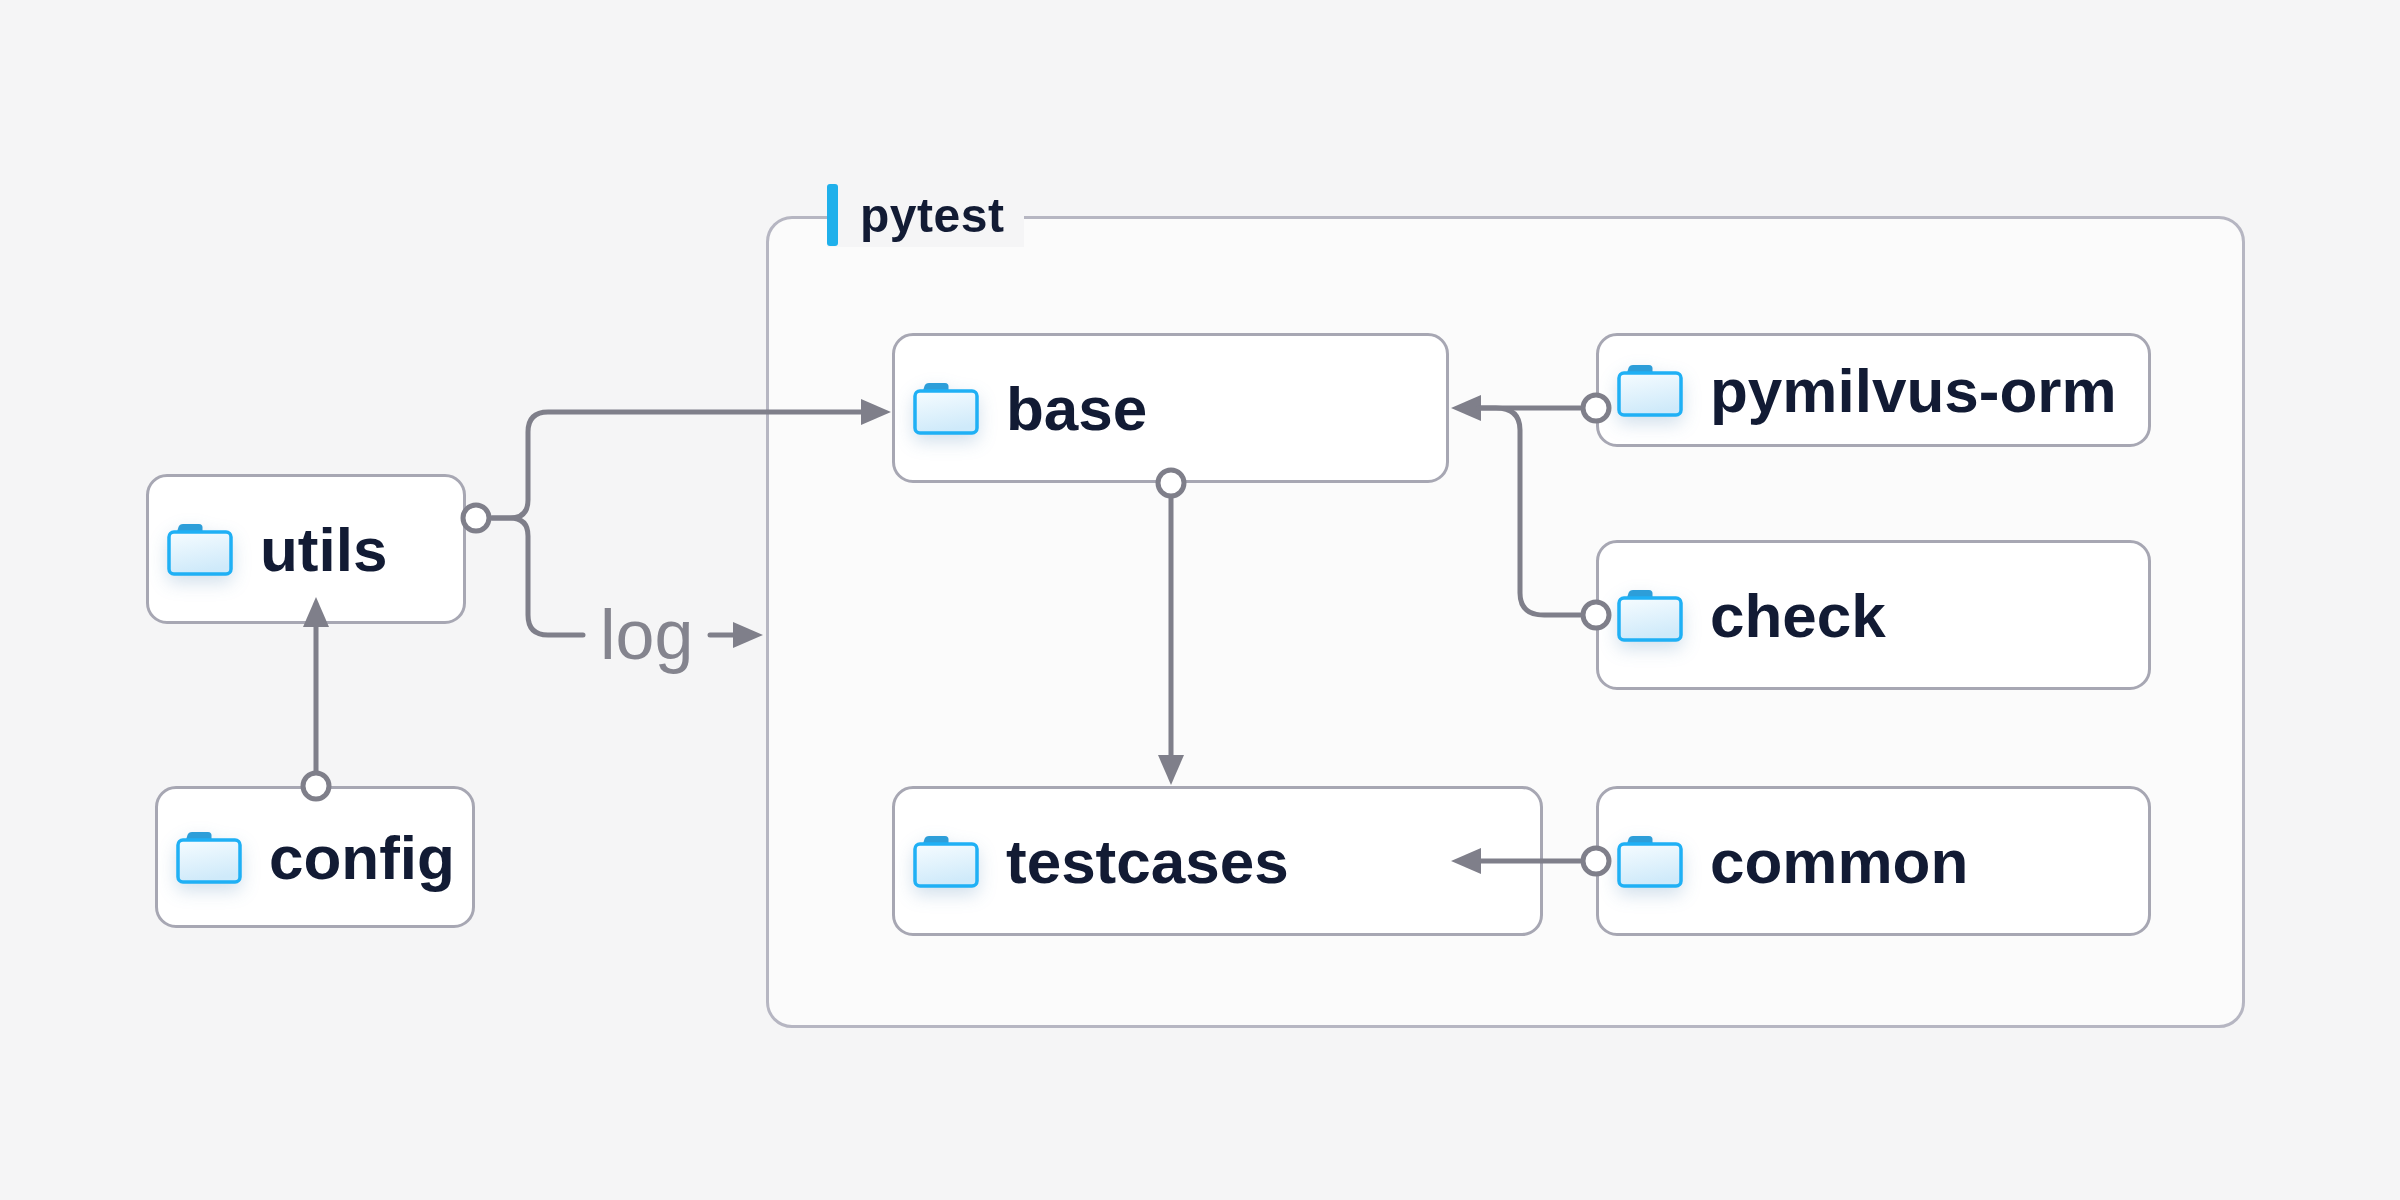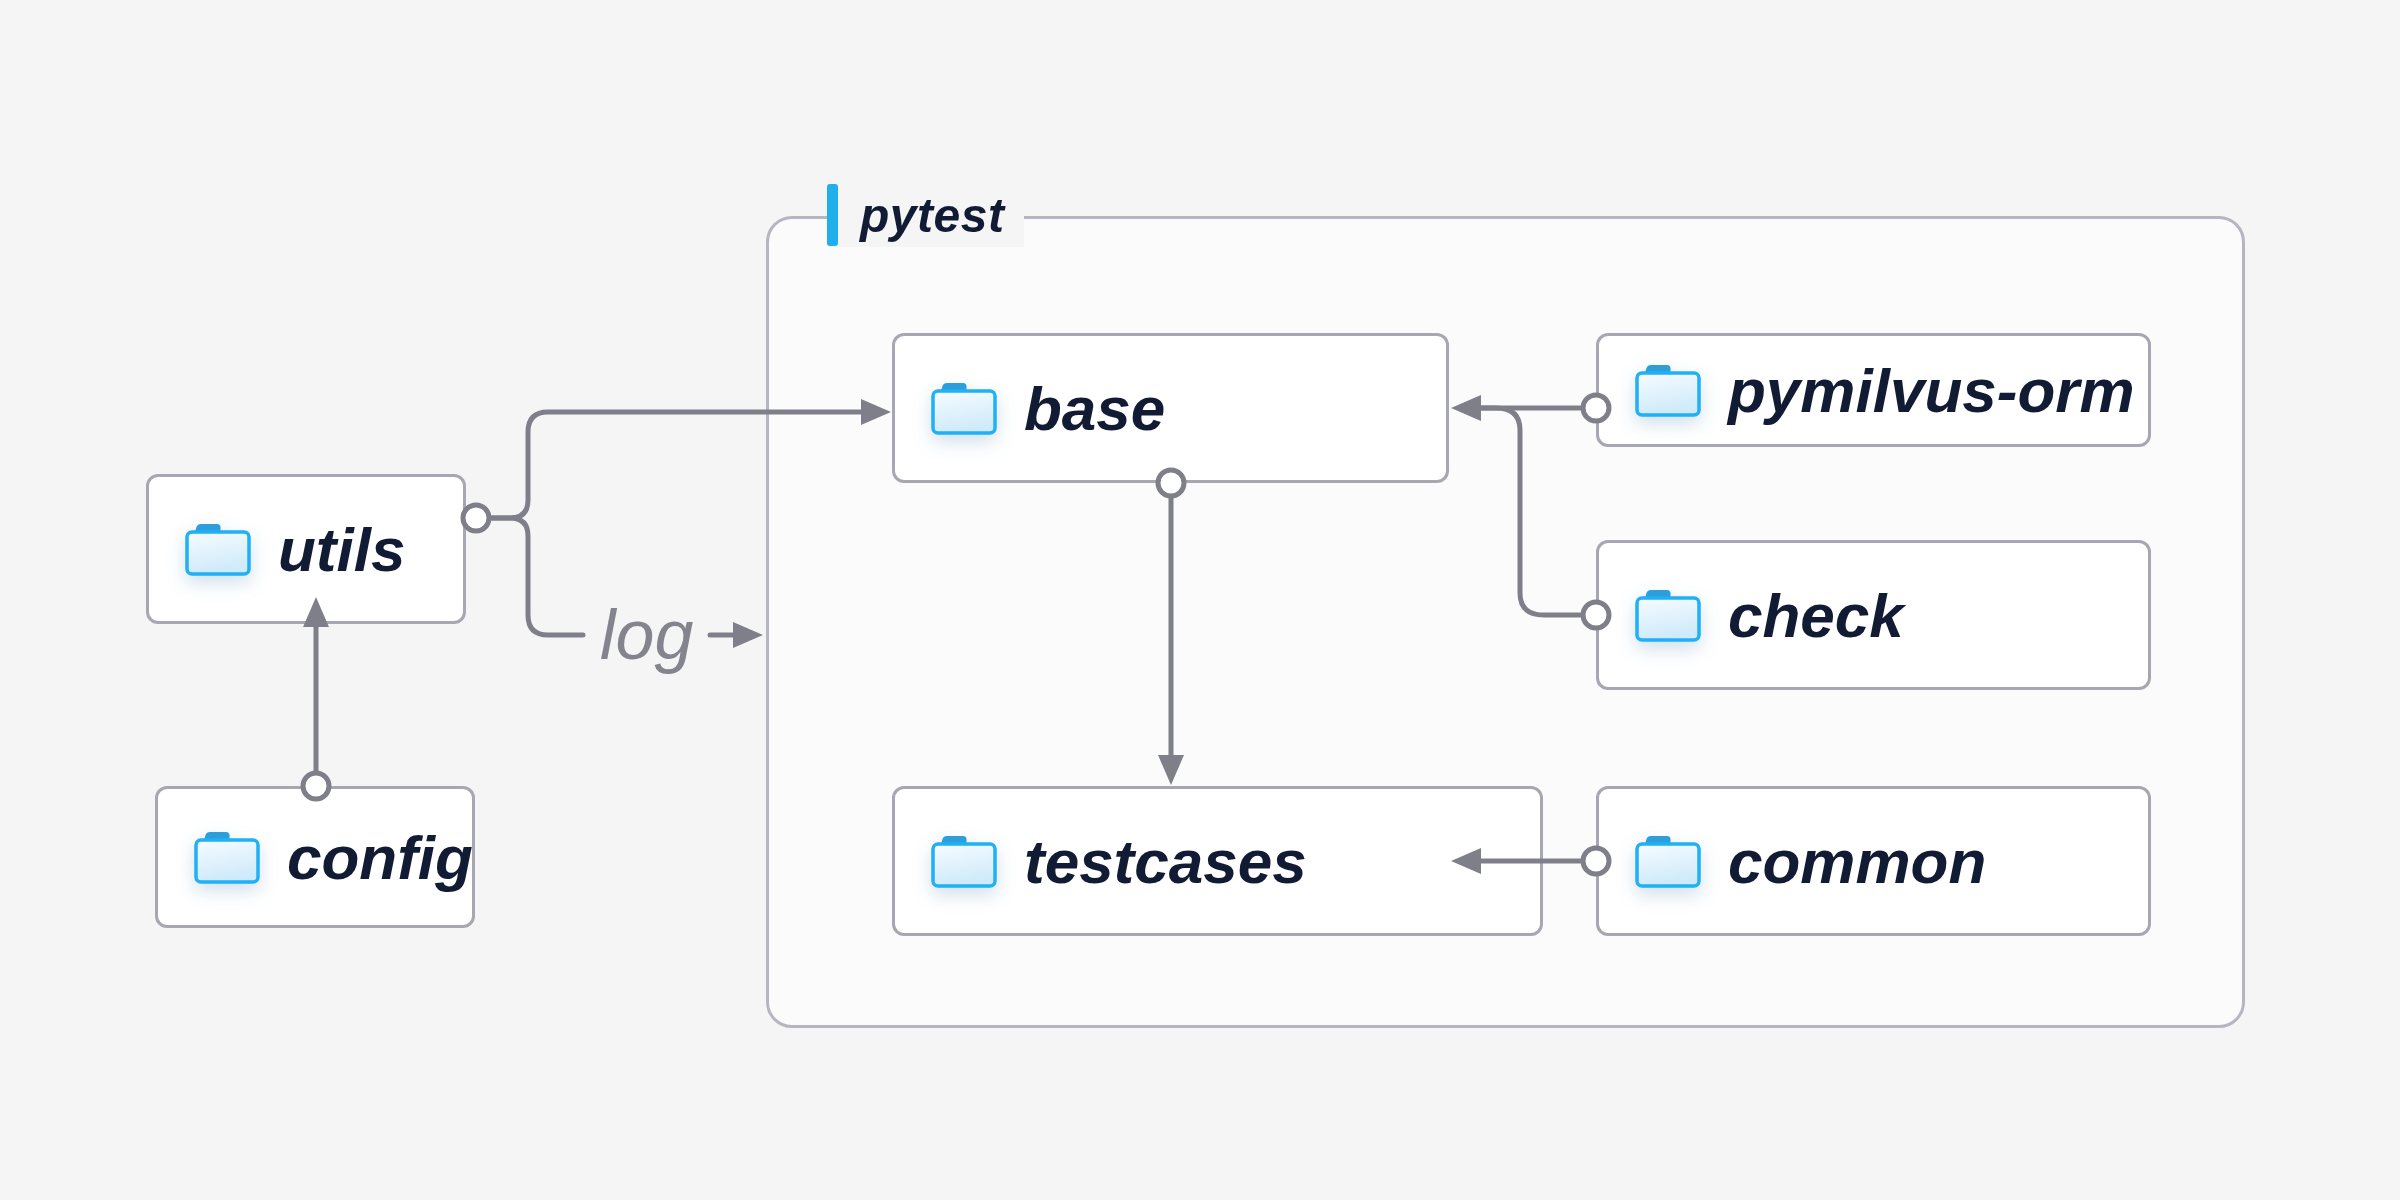--- a/index.html
+++ b/index.html
@@ -1,21 +1,21 @@
 <!DOCTYPE html>
 <html><head>
 <meta charset="utf-8">
 <style>
   html,body{margin:0;padding:0;}
   body{
     width:2400px;height:1200px;overflow:hidden;
     background:#f5f5f6;
     font-family:"Liberation Sans","DejaVu Sans",sans-serif;
   }
-  .stage{position:relative;width:2400px;height:1200px;font-style:italic;}
+  .stage{position:relative;width:2400px;height:1200px;}
 
   
   .group{
     position:absolute;left:766px;top:216px;width:1479px;height:812px;
     border:3px solid #b6b6c2;border-radius:26px;
     background:rgba(255,255,255,0.55);
     box-sizing:border-box;z-index:0;
   }
   .group-label{
     position:absolute;left:827px;top:183px;height:64px;
@@ -29,22 +29,22 @@
   .group-label .gtext{
     font-size:48px;font-weight:700;color:#121b34;letter-spacing:0.5px;
   }
 
   
   .edges{position:absolute;left:0;top:0;z-index:3;pointer-events:none;}
 
   
   .node{
     position:absolute;display:flex;align-items:center;gap:27px;
-    background:#ffffff;border:3px solid #a7a7b3;border-radius:12px;
-    padding-left:36px;box-sizing:border-box;z-index:2;
+    background:#ffffff;border:3px solid #a7a7b3;border-radius:21px;
+    padding-left:18px;box-sizing:border-box;z-index:2;
   }
   .node .label{font-size:62px;font-weight:700;color:#121b34;white-space:nowrap;}
   .folder{width:66px;height:54px;flex:none;filter:drop-shadow(0 7px 9px rgba(30,100,160,0.20));}
 
   .n-utils    {left:146px; top:443px; width:320px; height:150px;margin-top:31px;}
   .n-config   {left:155px; top:786px; width:320px; height:142px;}
   .n-base     {left:892px; top:333px; width:557px; height:150px;}
   .n-pymilvus {left:1596px;top:333px; width:555px; height:114px;}
   .n-check    {left:1596px;top:540px; width:555px; height:150px;}
   .n-testcases{left:892px; top:786px; width:651px; height:150px;}

